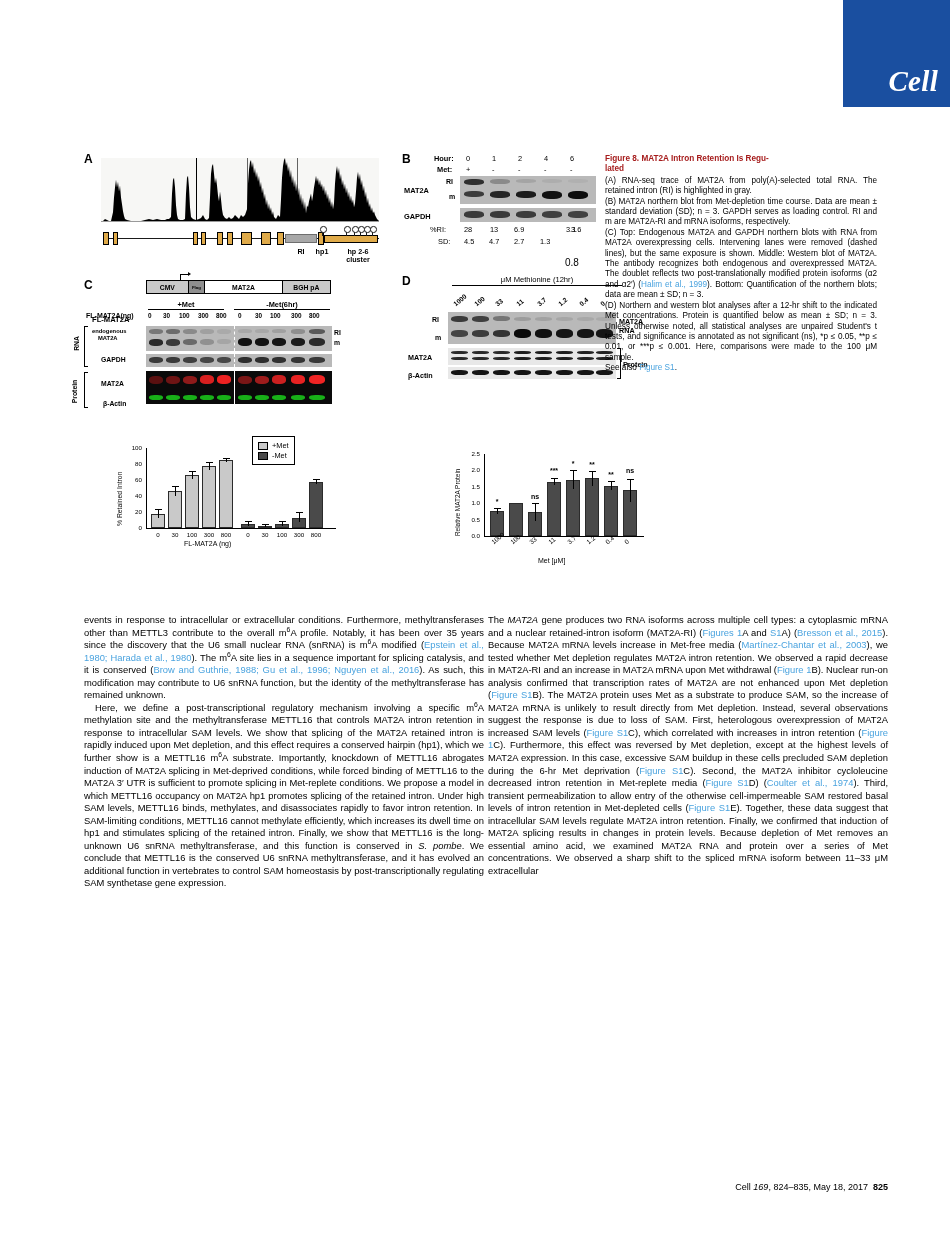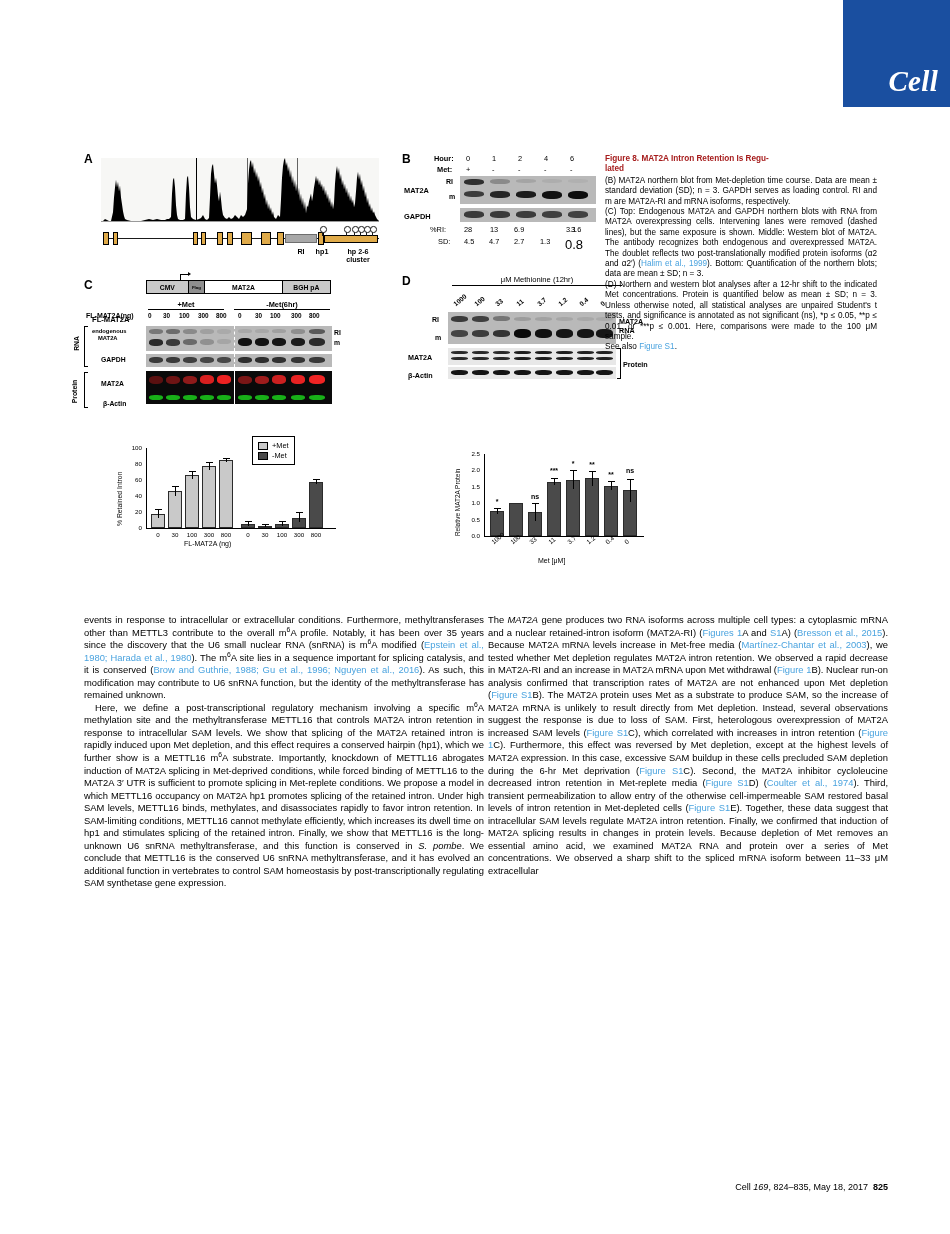--- a/index.html
+++ b/index.html
@@ -391,21 +391,21 @@
       <div style="position:absolute;left:50px;font-size:7.4px;">6.9</div>
       <div style="position:absolute;left:76px;font-size:7.4px;margin-left:31px;">3.6</div>
       <div style="position:absolute;left:102px;font-size:7.4px;">3.1</div>
     </div>
     <div style="position:absolute;left:36px;top:85px;font-size:7.4px;">SD:</div>
     <div style="position:absolute;left:62px;top:85px;width:136px;">
       <div style="position:absolute;left:0px;font-size:7.4px;">4.5</div>
       <div style="position:absolute;left:25px;font-size:7.4px;">4.7</div>
       <div style="position:absolute;left:50px;font-size:7.4px;">2.7</div>
       <div style="position:absolute;left:76px;font-size:7.4px;">1.3</div>
-      <div style="position:absolute;left:101px;font-size:13px;">0.8</div>
+      <div style="position:absolute;left:101px;font-size:10px;margin-top:20px;">0.8</div>
     </div>
   </div>
 
   <div id="panelD">
     <div class="panel-letter" style="position:absolute;left:0;top:0;">D</div>
 
     <div style="position:absolute;left:50px;top:1px;width:170px;text-align:center;font-size:7.6px;border-bottom:1px solid #000;padding-bottom:1px;">μM Methionine (12hr)</div>
 
     <div style="position:absolute;left:50px;top:14px;width:180px;height:22px;">
       <div class="xtick-rot" style="left:0px;top:14px;font-size:6.6px;font-weight:bold;">1000</div>
@@ -533,20 +533,21 @@
       <div class="xtick-rot" style="left:125px; top:86px;">1.2</div>
       <div class="xtick-rot" style="left:144px; top:86px;">0.4</div>
       <div class="xtick-rot" style="left:163px; top:86px;">0</div>
       <div class="axlabel" style="left:78px; top:103px;">Met [μM]</div>
     </div>
   </div>
 </div>
 
 <div class="caption">
   <span class="fig-title"><span>Figure 8. MAT2A Intron Retention Is Regu-</span><br><span>lated</span></span>
+  <p>(A) RNA-seq trace of MAT2A from poly(A)-selected total RNA. The retained intron (RI) is highlighted in gray.</p>
   <p>(B) MAT2A northern blot from Met-depletion time course. Data are mean ± standard deviation (SD); n = 3. GAPDH serves as loading control. RI and m are MAT2A-RI and mRNA isoforms, respectively.</p>
   <p><span>(C) Top: Endogenous MAT2A and GAPDH northern blots with RNA from MAT2A overexpressing cells. Intervening lanes were removed (dashed lines), but the same exposure is shown. Middle: Western blot of MAT2A. The antibody recognizes both endogenous and overexpressed MAT2A. The doublet reflects two post-translationally modified protein isoforms (α2 and α2′) (</span><span class="ref">Halim et al., 1999</span><span>). Bottom: Quantification of the northern blots; data are mean ± SD; n = 3.</span></p>
   <p>(D) Northern and western blot analyses after a 12-hr shift to the indicated Met concentrations. Protein is quantified below as mean ± SD; n = 3. Unless otherwise noted, all statistical analyses are unpaired Student's t tests, and significance is annotated as not significant (ns), *p ≤ 0.05, **p ≤ 0.01, or ***p ≤ 0.001. Here, comparisons were made to the 100 μM sample.</p>
   <p><span>See also </span><span class="ref">Figure S1</span><span>.</span></p>
 </div>
 
 <div class="col" id="colL">
   <p><span>events in response to intracellular or extracellular conditions. Furthermore, methyltransferases other than METTL3 contribute to the overall m</span><sup>6</sup><span>A profile. Notably, it has been over 35 years since the discovery that the U6 small nuclear RNA (snRNA) is m</span><sup>6</sup><span>A modified (</span><span class="ref">Epstein et al., 1980; Harada et al., 1980</span><span>). The m</span><sup>6</sup><span>A site lies in a sequence important for splicing catalysis, and it is conserved (</span><span class="ref">Brow and Guthrie, 1988; Gu et al., 1996; Nguyen et al., 2016</span><span>). As such, this modification may contribute to U6 snRNA function, but the identity of the methyltransferase has remained unknown.</span></p>
   <p class="ind"><span>Here, we define a post-transcriptional regulatory mechanism involving a specific m</span><sup>6</sup><span>A methylation site and the methyltransferase METTL16 that controls MAT2A intron retention in response to intracellular SAM levels. We show that splicing of the MAT2A retained intron is rapidly induced upon Met depletion, and this effect requires a conserved hairpin (hp1), which we further show is a METTL16 m</span><sup>6</sup><span>A substrate. Importantly, knockdown of METTL16 abrogates induction of MAT2A splicing in Met-deprived conditions, while forced binding of METTL16 to the MAT2A 3′ UTR is sufficient to promote splicing in Met-replete conditions. We propose a model in which METTL16 occupancy on MAT2A hp1 promotes splicing of the retained intron. Under high SAM levels, METTL16 binds, methylates, and disassociates rapidly to favor intron retention. In SAM-limiting conditions, METTL16 cannot methylate efficiently, which increases its dwell time on hp1 and stimulates splicing of the retained intron. Finally, we show that METTL16 is the long-unknown U6 snRNA methyltransferase, and this function is conserved in </span><i>S. pombe</i><span>. We conclude that METTL16 is the conserved U6 snRNA methyltransferase, and it has evolved an additional function in vertebrates to control SAM homeostasis by post-transcriptionally regulating SAM synthetase gene expression.</span></p>
 </div>

